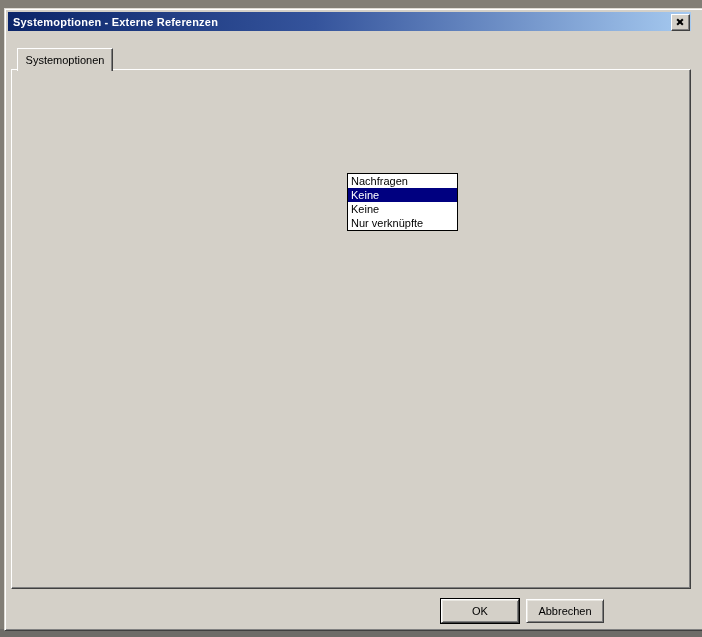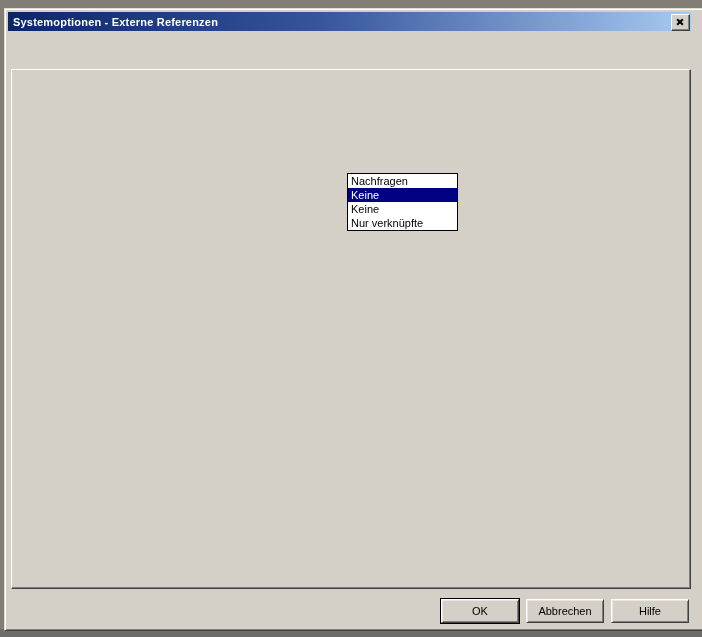--- a/index.html
+++ b/index.html
@@ -113,20 +113,21 @@
 <div class="abs dialog">
 
   <div class="abs titlebar">
     <span class="txt">Systemoptionen - Externe Referenzen</span>
   </div>
   <div class="abs closebtn">
     <i class="a"></i>
     <i class="b"></i>
   </div>
 
+  <div class="abs tab">Systemoptionen</div>
   <div class="abs pane"></div>
 
   <div class="abs listbox"></div>
   <div class="abs treewrap">
     <div class="treecontent">
       <div class="trunk main"></div>
       <div class="trunk child"></div>
     <div class="tree-row" style="padding-left: 20px;"><span class="stub" style="left: 9px;"></span><span class="lbl">Allgemein</span></div>
         <div class="tree-row" style="padding-left: 20px;"><span class="stub" style="left: 9px;"></span><span class="lbl">Zeichnungen</span></div>
         <div class="tree-row" style="padding-left: 36px;"><span class="stub" style="left: 25px;"></span><span class="lbl">Anzeigeart</span></div>
@@ -213,15 +214,14 @@
 
   <div class="abs droplist">
       <div class="opt">Nachfragen</div>
       <div class="opt hl">Keine</div>
       <div class="opt">Keine</div>
       <div class="opt">Nur verknüpfte</div>
     </div>
 
   <div class="abs btn default ok">OK</div>
   <div class="abs btn cancel">Abbrechen</div>
-  <div class="abs btn help">Hilfe</div>
 
 </div>
 
 </body></html>

